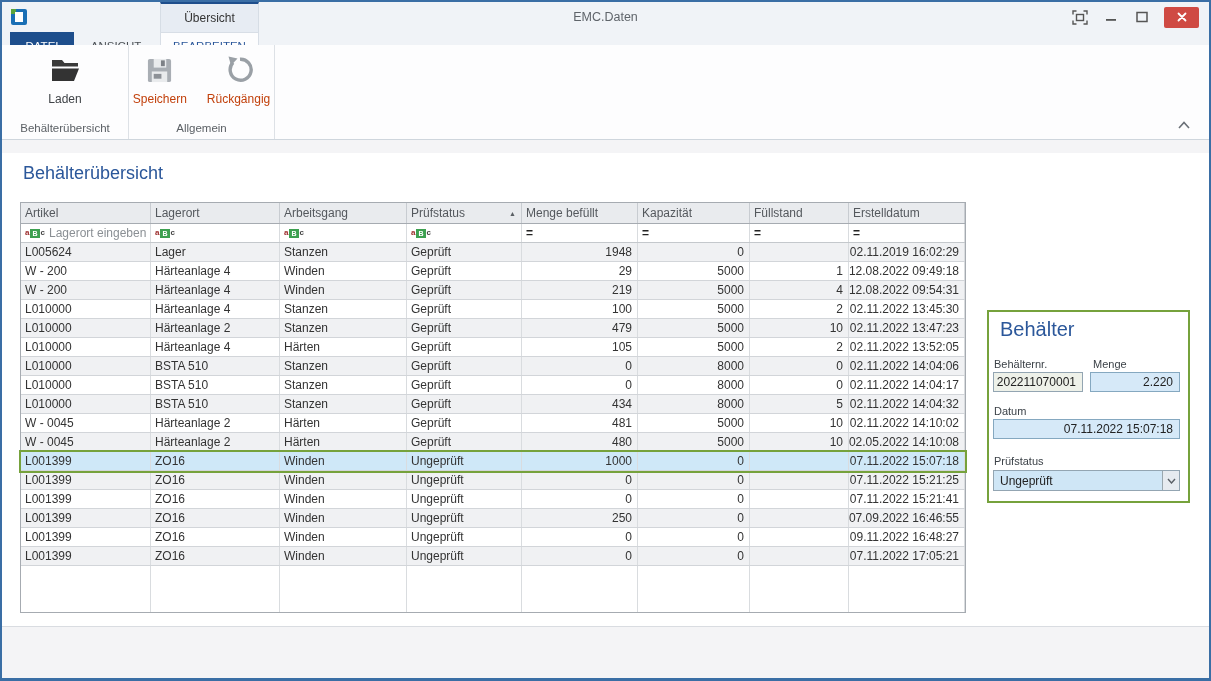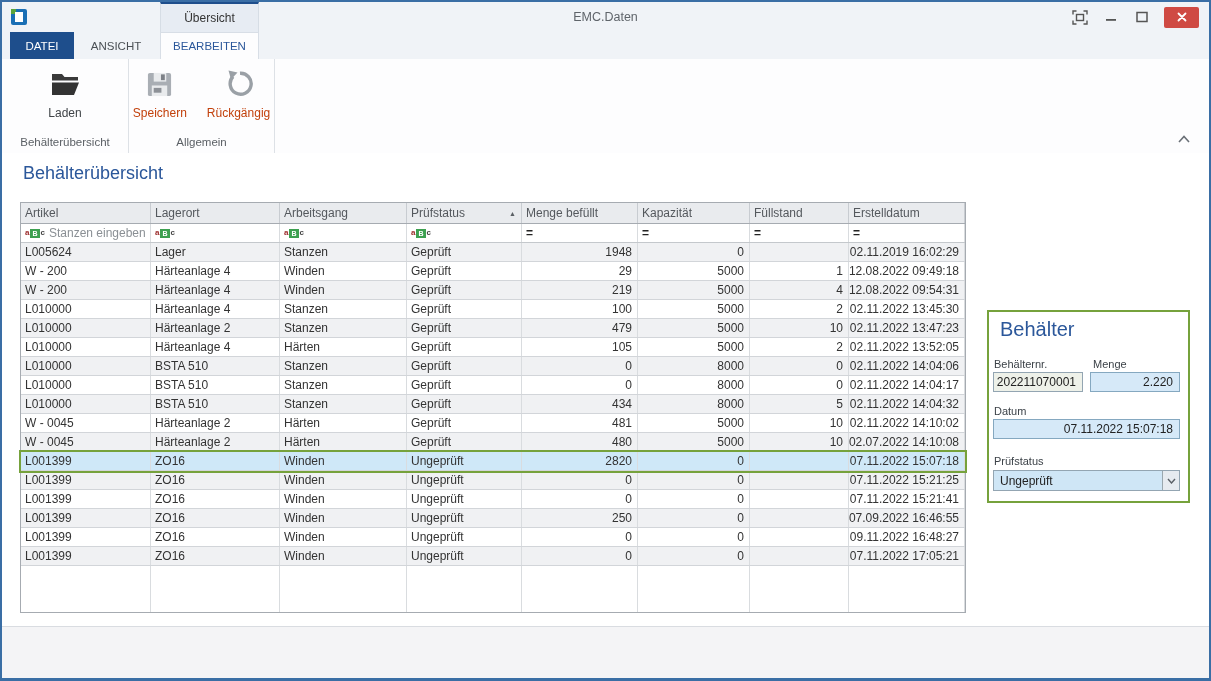--- a/index.html
+++ b/index.html
@@ -30,21 +30,21 @@
   
   .tabrow { position:absolute; top:30px; left:0; right:0; height:27px; background:#f0f3f7; }
   .rtab { position:absolute; top:0; height:27px; display:flex; align-items:center;
     justify-content:center; font-size:11.5px; }
   .rtab.file { left:8px; width:64px; background:#1e4e8c; color:#fff; }
   .rtab.plain { left:78px; width:72px; color:#4a4f54; }
   .rtab.active { left:158px; width:99px; background:#fdfdfe; color:#2b579a;
     border:1px solid #d8dee6; border-bottom:none; }
 
   
-  .ribbon { position:absolute; top:57px; left:0; right:0; height:95px; background:#fdfdfe;
+  .ribbon { position:absolute; top:43px; left:0; right:0; height:95px; background:#fdfdfe;
     border-bottom:1px solid #cfd6dd; }
   .rgroup { position:absolute; top:0; bottom:0; border-right:1px solid #dde1e6;
     display:flex; flex-direction:column; }
   .rgroup .btns { flex:1; display:flex; justify-content:center; align-items:flex-start;
     padding-top:4px; gap:4px; }
   .rgroup .glabel { text-align:center; font-size:11.5px; color:#5a5f64; padding-bottom:5px; }
   .rbtn { display:flex; flex-direction:column; align-items:center; padding:2px 8px; }
   .rbtn .ic { height:38px; display:flex; align-items:center; justify-content:center; }
   .rbtn .lbl { font-size:12px; color:#3f4347; margin-top:3px; white-space:nowrap; }
   .rbtn.disabled .lbl { color:#c2410c; }
@@ -229,21 +229,21 @@
               <span>Erstelldatum</span>
             </div>
           </div>
           <div class="gf">
             <div class="gfc" style="width: 130px;">
               <span class="abc">
                 <span class="a">a</span>
                 <span class="b">B</span>
                 <span class="c">c</span>
               </span>
-              <span>Stanzen eingeben</span>
+              <span>Lagerort eingeben</span>
             </div>
             <div class="gfc" style="width: 129px;">
               <span class="abc">
                 <span class="a">a</span>
                 <span class="b">B</span>
                 <span class="c">c</span>
               </span>
             </div>
             <div class="gfc" style="width: 127px;">
               <span class="abc">
@@ -373,28 +373,28 @@
             <div class="gc right" style="width: 116px;">02.11.2022 14:10:02</div>
           </div>
           <div class="gr alt">
             <div class="gc" style="width: 130px;">W - 0045</div>
             <div class="gc" style="width: 129px;">Härteanlage 2</div>
             <div class="gc" style="width: 127px;">Härten</div>
             <div class="gc" style="width: 115px;">Geprüft</div>
             <div class="gc right" style="width: 116px;">480</div>
             <div class="gc right" style="width: 112px;">5000</div>
             <div class="gc right" style="width: 99px;">10</div>
-            <div class="gc right" style="width: 116px;">02.07.2022 14:10:08</div>
+            <div class="gc right" style="width: 116px;">02.05.2022 14:10:08</div>
           </div>
           <div class="gr sel">
             <div class="gc" style="width: 130px;">L001399</div>
             <div class="gc" style="width: 129px;">ZO16</div>
             <div class="gc" style="width: 127px;">Winden</div>
             <div class="gc" style="width: 115px;">Ungeprüft</div>
-            <div class="gc right" style="width: 116px;">2820</div>
+            <div class="gc right" style="width: 116px;">1000</div>
             <div class="gc right" style="width: 112px;">0</div>
             <div class="gc right" style="width: 99px;"></div>
             <div class="gc right" style="width: 116px;">07.11.2022 15:07:18</div>
           </div>
           <div class="gr alt">
             <div class="gc" style="width: 130px;">L001399</div>
             <div class="gc" style="width: 129px;">ZO16</div>
             <div class="gc" style="width: 127px;">Winden</div>
             <div class="gc" style="width: 115px;">Ungeprüft</div>
             <div class="gc right" style="width: 116px;">0</div>

